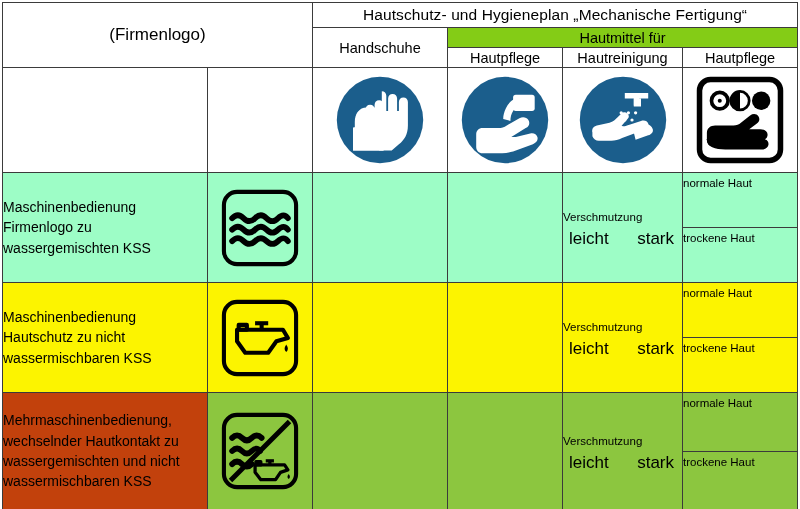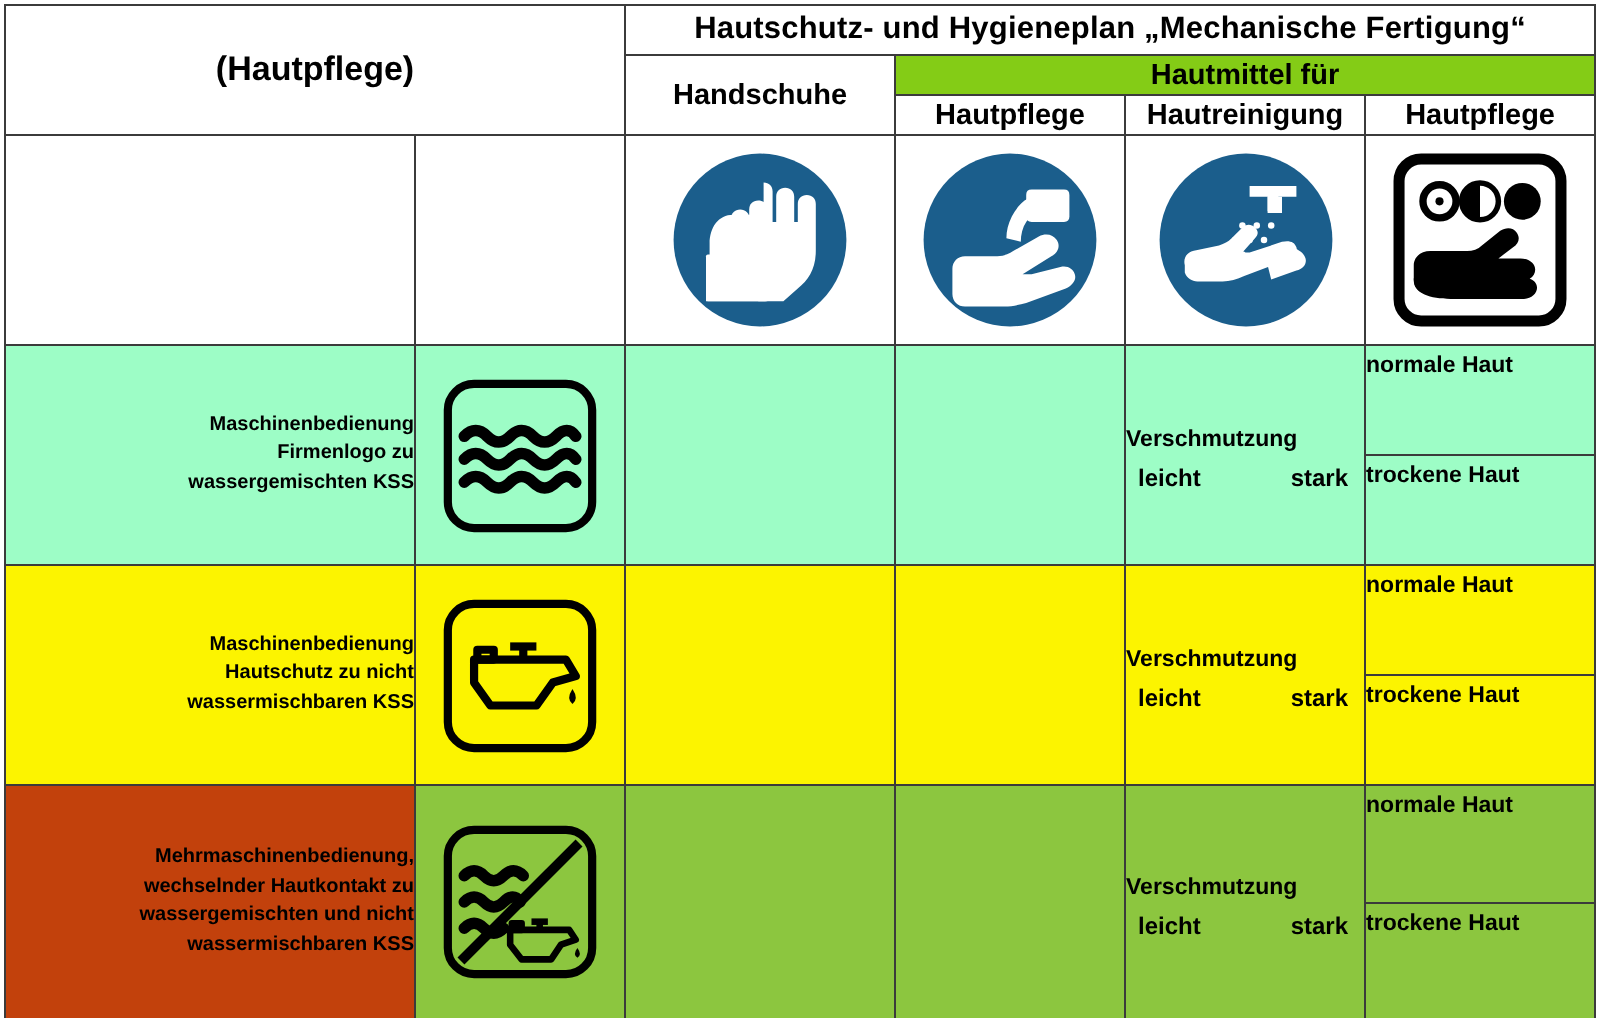--- a/index.html
+++ b/index.html
@@ -10,21 +10,21 @@
   table.plan{
     position:absolute;left:2px;top:2px;
     width:795px;height:503px;
     border-collapse:collapse;
     table-layout:fixed;
   }
   table.plan td, table.plan th{
     border:1px solid #3b3b3b;
     padding:0;margin:16px;
     vertical-align:middle;
-    font-weight:bold;
+    font-weight:normal;
     background-clip:padding-box;
   }
 
   
   .title-cell{
     text-align:center;
     font-size:15.5px;
     font-weight:bold;
     letter-spacing:.1px;
     height:24px;
@@ -55,22 +55,22 @@
   .icon-wrap{
     display:flex;align-items:center;justify-content:center;
     height:104px;
   }
 
   
   .picto{display:block;}
 
   
   .desc-cell{
-    text-align:right;
-    font-size:10px;
+    text-align:left;
+    font-size:14px;
     line-height:1.45;
     padding:2px 6px;
   }
   .sym-cell{
     text-align:center;
     width:105px;
   }
   .sym-wrap{display:flex;align-items:center;justify-content:center;}
 
   .plain-cell{}
@@ -83,21 +83,21 @@
   }
   .verschm-top{
     text-align:left;
     padding-top:5px;
     font-size:11.5px;
   }
   .verschm-row{
     display:flex;
     justify-content:space-between;
     padding:6px 8px 0 6px;
-    font-size:12px;
+    font-size:17px;
   }
 
   
   table.sub{
     width:100%;height:100%;
     border-collapse:collapse;
     table-layout:fixed;
   }
   table.sub td{
     border:0;
@@ -119,21 +119,21 @@
     <col style="width:105px">
     <col style="width:135px">
     <col style="width:115px">
     <col style="width:120px">
     <col style="width:115px">
   </colgroup>
 
   <tbody>
         <tr>
     <td rowspan="3" colspan="2" class="logo-cell">
-      <span>(Hautpflege)</span>
+      <span>(Firmenlogo)</span>
     </td>
     <td colspan="4" class="title-cell">Hautschutz- und Hygieneplan „Mechanische Fertigung“</td>
   </tr>
 
   <tr>
     <td rowspan="2" class="subhead">Handschuhe</td>
     <td colspan="3" class="hautmittel-cell">Hautmittel für</td>
   </tr>
 
   <tr>

